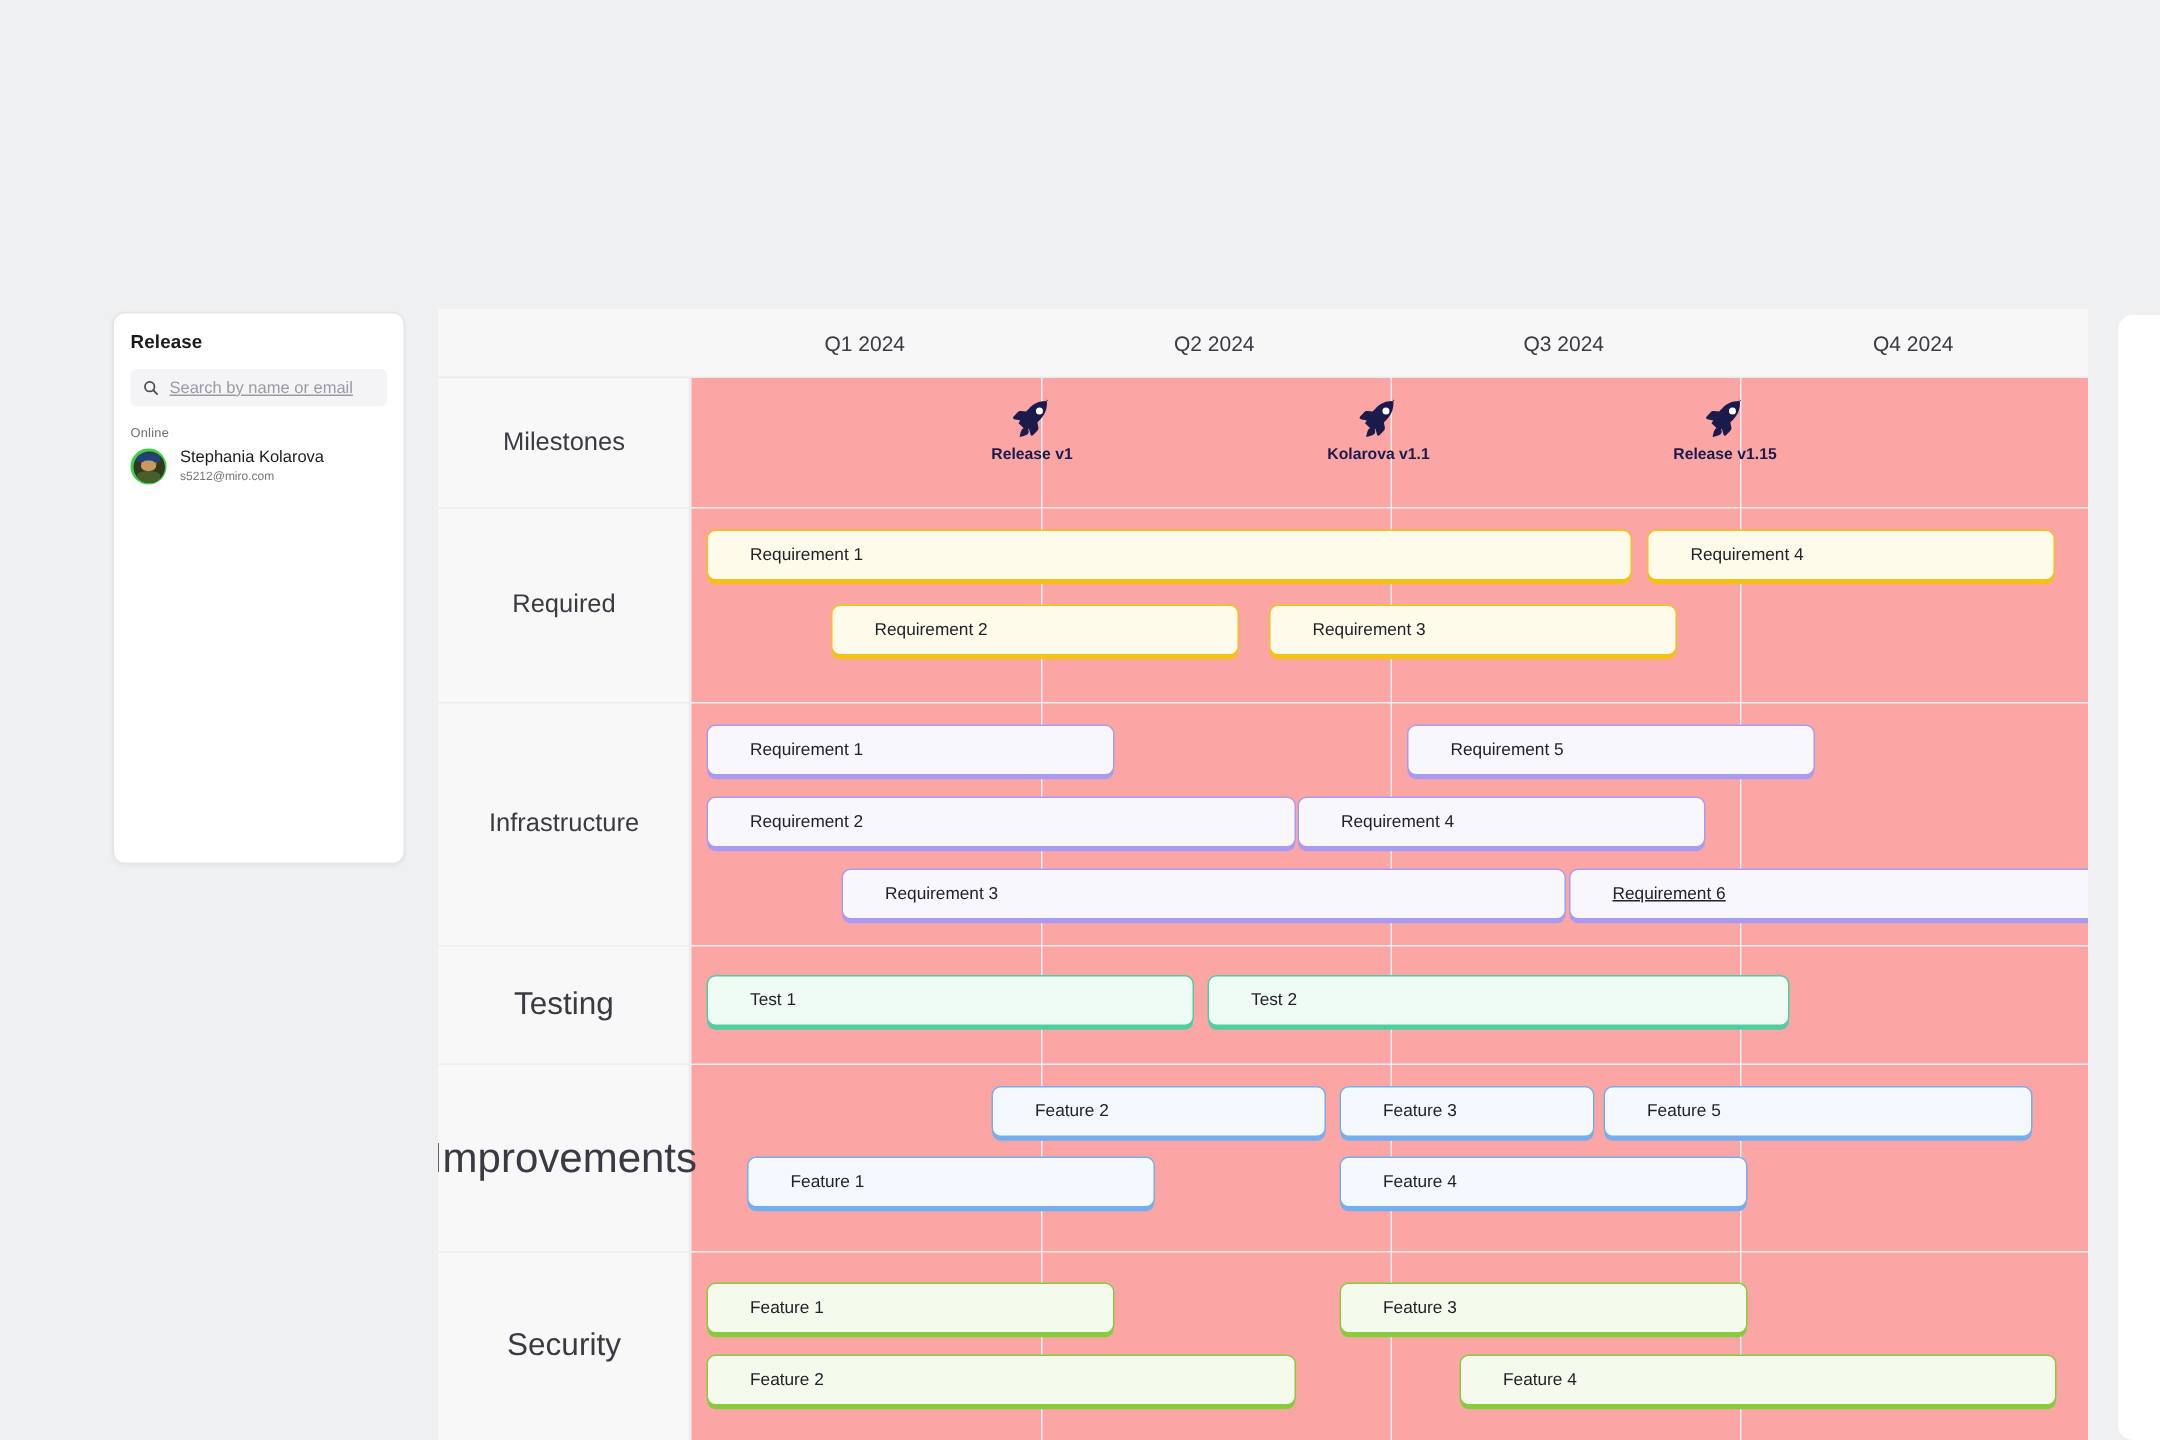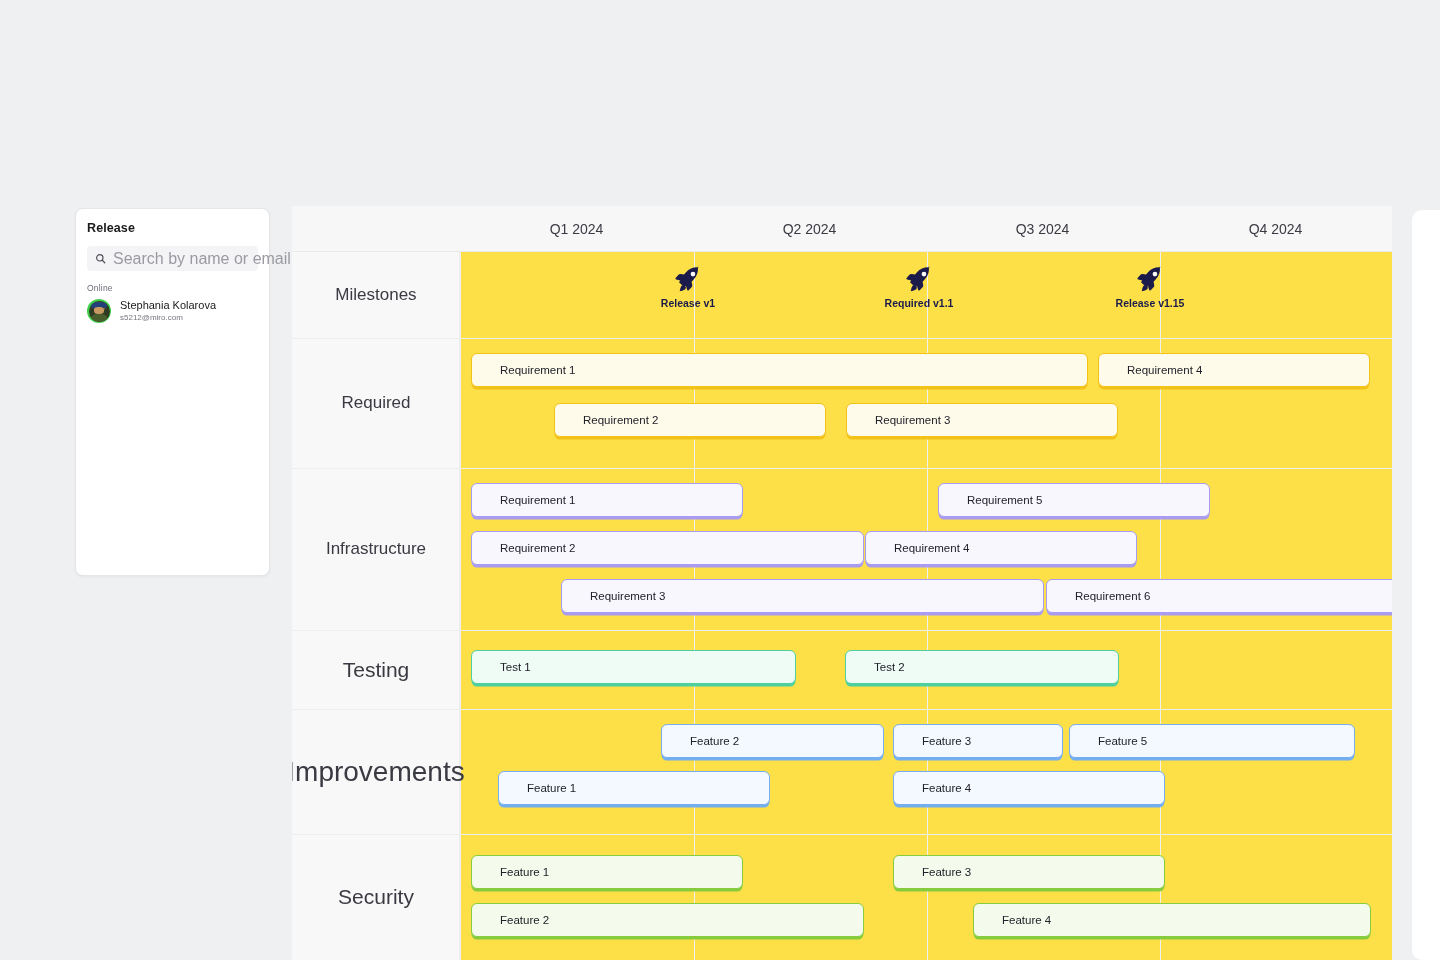--- a/index.html
+++ b/index.html
@@ -24,21 +24,21 @@
   .people-title {
     font-size: 12.5px; font-weight: 700; color: #1a1a1a;
     letter-spacing: .1px; margin-bottom: 11px;
   }
   .search-box {
     display: flex; align-items: center; gap: 7px;
     height: 25px; background: #f4f4f6;
     border-radius: 4px; padding: 0 8px;
   }
   .search-icon { width: 11px; height: 11px; flex: none; display: block; }
-  .search-text { font-size: 16px; color: #9a9aa2; white-space: nowrap; }
+  .search-text { font-size: 11px; color: #9a9aa2; white-space: nowrap; text-decoration: underline; }
   .online-label {
     margin-top: 12px; font-size: 8.5px; color: #6b6b74;
     letter-spacing: .2px;
   }
   .person-row { display: flex; align-items: center; gap: 9px; margin-top: 6px; }
   .avatar-wrap {
     position: relative; width: 24px; height: 24px; flex: none;
     border-radius: 50%; padding: 1.5px;
     background: #3fcf4b;
   }
@@ -59,21 +59,21 @@
     position: absolute; left: 10%; top: 62%; width: 80%; height: 42%;
     background: #4a5d2c; border-radius: 40% 40% 10% 10%;
   }
   .person-name { font-size: 11px; color: #1a1a1a; line-height: 13px; }
   .person-mail { font-size: 8px; color: #75757e; line-height: 11px; }
 
   
   .canvas {
     position: absolute; left: 292px; top: 206px;
     width: 1100px; height: 754px;
-    background: #fde047;
+    background: #fca5a5;
     overflow: hidden;
   }
   .label-col-bg {
     position: absolute; left: 0; top: 0; width: 168px; height: 100%;
     background: #f8f8f9;
     border-right: 1px solid #ededef;
   }
   .header-row {
     position: absolute; left: 0; top: 0; width: 100%; height: 46px;
     background: #f7f7f8;
@@ -196,45 +196,45 @@
         <path d="M9.2 23.2c-1.4 1.4-2 5.9-2 5.9s4.4-.7 5.8-2.1c.9-.9.9-2.5 0-3.5-1-1-2.7-1.1-3.8-.3z" fill="#1b1b4b"></path>
       </svg>
       <span class="milestone-label">Release v1</span>
     </div>
     <div class="milestone" style="left:572px;top:58px;">
       <svg class="rocket-icon" viewBox="0 0 32 32">
         <path d="M27.5 3.6c-5.2-.6-10.2 1.4-13.6 5.2l-2.1 2.3-3.6-.5c-.9-.1-1.8.2-2.4.9l-3 3.3c-.5.6-.2 1.5.6 1.7l4.3 1-1.3 1.9 5.6 5.3 1.8-1.4 1.2 4.2c.2.8 1.2 1 1.7.4l3.1-3.2c.6-.6.9-1.5.7-2.4l-.7-3.5 2.2-2.3c3.6-3.6 5.3-8.7 4.4-13.8-.1-.5-.4-.9-.9-1.1z" fill="#1b1b4b"></path>
         <circle cx="21.3" cy="10.7" r="2.5" fill="#ffffff"></circle>
         <path d="M9.2 23.2c-1.4 1.4-2 5.9-2 5.9s4.4-.7 5.8-2.1c.9-.9.9-2.5 0-3.5-1-1-2.7-1.1-3.8-.3z" fill="#1b1b4b"></path>
       </svg>
-      <span class="milestone-label">Required v1.1</span>
+      <span class="milestone-label">Kolarova v1.1</span>
     </div>
     <div class="milestone" style="left:803px;top:58px;">
       <svg class="rocket-icon" viewBox="0 0 32 32">
         <path d="M27.5 3.6c-5.2-.6-10.2 1.4-13.6 5.2l-2.1 2.3-3.6-.5c-.9-.1-1.8.2-2.4.9l-3 3.3c-.5.6-.2 1.5.6 1.7l4.3 1-1.3 1.9 5.6 5.3 1.8-1.4 1.2 4.2c.2.8 1.2 1 1.7.4l3.1-3.2c.6-.6.9-1.5.7-2.4l-.7-3.5 2.2-2.3c3.6-3.6 5.3-8.7 4.4-13.8-.1-.5-.4-.9-.9-1.1z" fill="#1b1b4b"></path>
         <circle cx="21.3" cy="10.7" r="2.5" fill="#ffffff"></circle>
         <path d="M9.2 23.2c-1.4 1.4-2 5.9-2 5.9s4.4-.7 5.8-2.1c.9-.9.9-2.5 0-3.5-1-1-2.7-1.1-3.8-.3z" fill="#1b1b4b"></path>
       </svg>
       <span class="milestone-label">Release v1.15</span>
     </div>
 
     <div class="bar required" style="left:179px;top:147px;width:617px;">Requirement 1</div>
     <div class="bar required" style="left:806px;top:147px;width:272px;">Requirement 4</div>
     <div class="bar required" style="left:262px;top:197px;width:272px;">Requirement 2</div>
     <div class="bar required" style="left:554px;top:197px;width:272px;">Requirement 3</div>
 
     <div class="bar infra" style="left:179px;top:277px;width:272px;">Requirement 1</div>
     <div class="bar infra" style="left:646px;top:277px;width:272px;">Requirement 5</div>
     <div class="bar infra" style="left:179px;top:325px;width:393px;">Requirement 2</div>
     <div class="bar infra" style="left:573px;top:325px;width:272px;">Requirement 4</div>
     <div class="bar infra" style="left:269px;top:373px;width:483px;">Requirement 3</div>
-    <div class="bar infra" style="left:754px;top:373px;width:392px;">Requirement 6</div>
+    <div class="bar infra" style="left:754px;top:373px;width:392px;text-decoration:underline;">Requirement 6</div>
 
     <div class="bar testing" style="left:179px;top:444px;width:325px;">Test 1</div>
-    <div class="bar testing" style="left:513px;top:444px;width:274px;margin-left:40px;">Test 2</div>
+    <div class="bar testing" style="left:513px;top:444px;width:388px;">Test 2</div>
 
     <div class="bar improve" style="left:369px;top:518px;width:223px;">Feature 2</div>
     <div class="bar improve" style="left:601px;top:518px;width:170px;">Feature 3</div>
     <div class="bar improve" style="left:777px;top:518px;width:286px;">Feature 5</div>
     <div class="bar improve" style="left:206px;top:565px;width:272px;">Feature 1</div>
     <div class="bar improve" style="left:601px;top:565px;width:272px;">Feature 4</div>
 
     <div class="bar security" style="left:179px;top:649px;width:272px;">Feature 1</div>
     <div class="bar security" style="left:601px;top:649px;width:272px;">Feature 3</div>
     <div class="bar security" style="left:179px;top:697px;width:393px;">Feature 2</div>

